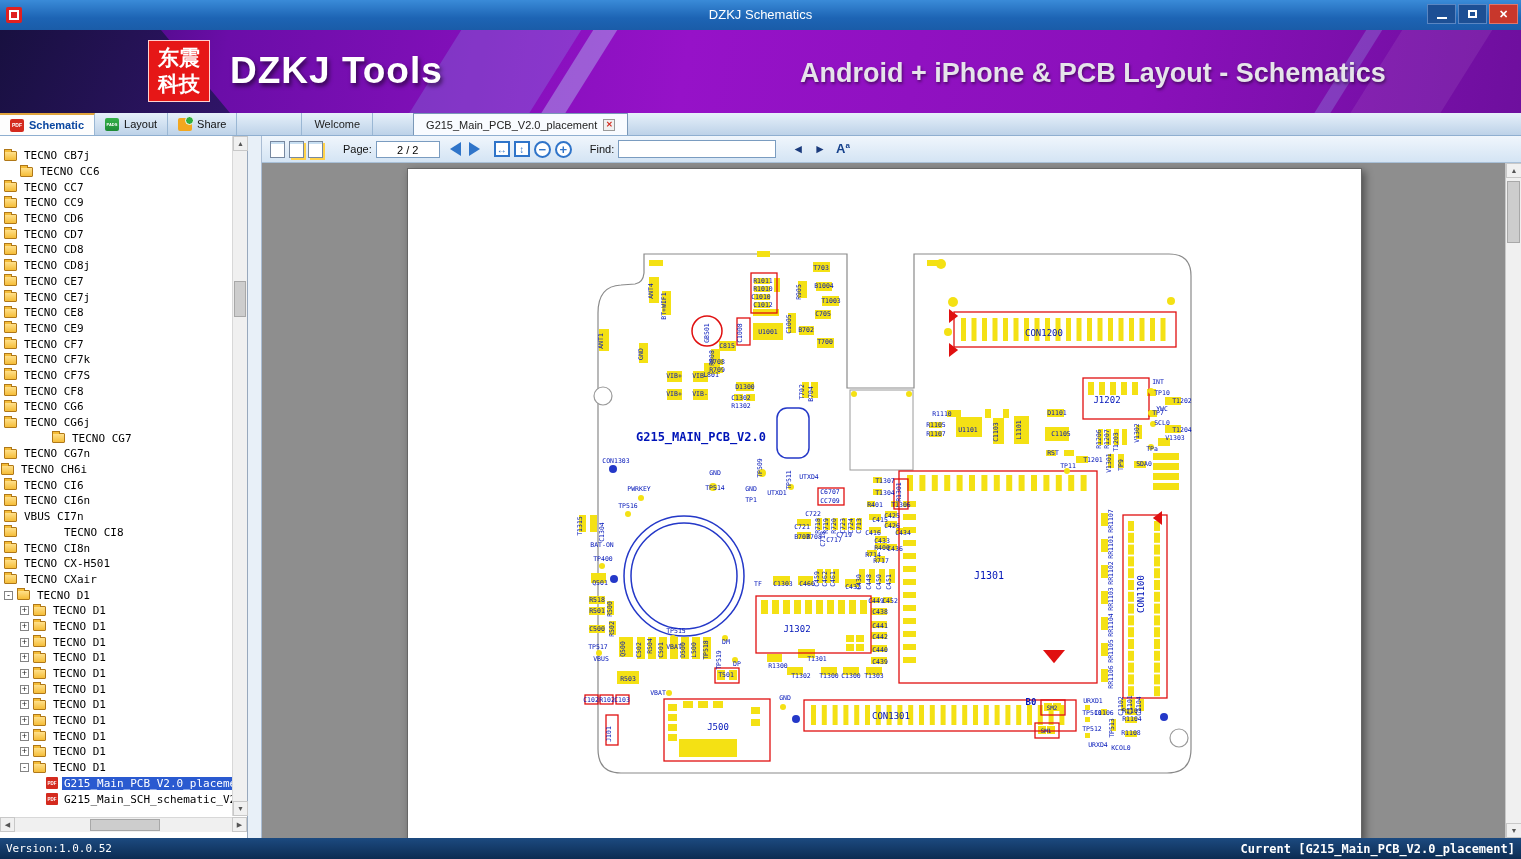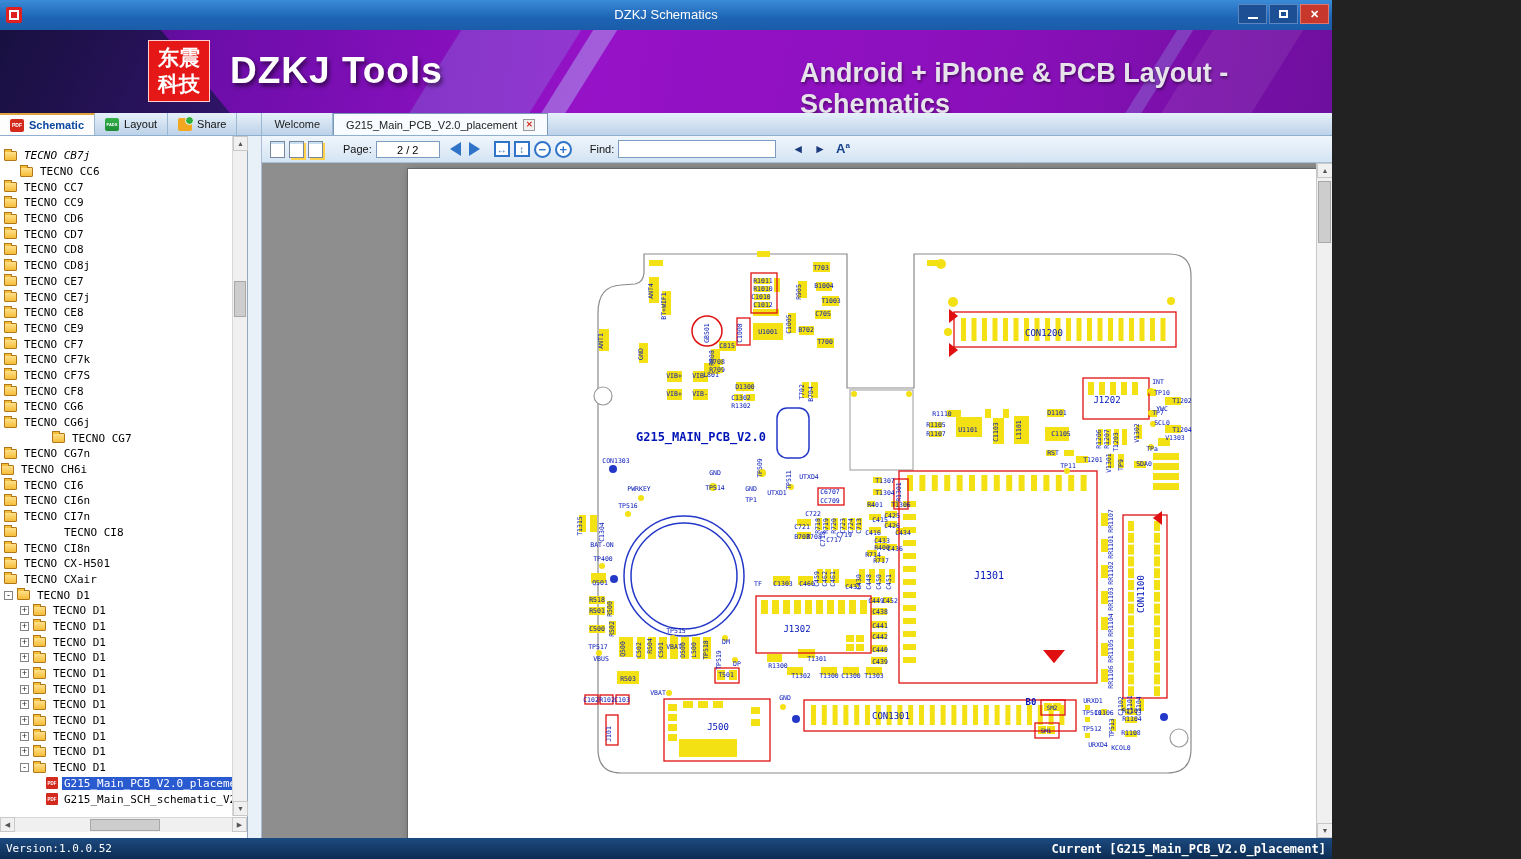--- a/index.html
+++ b/index.html
@@ -1,16 +1,16 @@
 <!DOCTYPE html>
 <html><head>
 <meta charset="utf-8">
 <style>
   html,body{margin:0;padding:0;background:#222;}
-  .window{position:relative;width:1332px;height:859px;font-family:"Liberation Sans",sans-serif;overflow:hidden;background:#d3e3f3;}
+  .window{position:relative;width:1521px;height:859px;font-family:"Liberation Sans",sans-serif;overflow:hidden;background:#d3e3f3;}
 
   
   .titlebar{position:absolute;top:0;left:0;width:100%;height:30px;background:linear-gradient(#3a8bd8,#1d64b4 60%,#1a5ca8);}
   .title{position:absolute;left:0;right:0;top:7px;text-align:center;color:#fff;font-size:13px;}
   .appicon{position:absolute;left:6px;top:7px;width:16px;height:16px;background:#e02020;border-radius:2px;}
   .appicon::after{content:'';position:absolute;left:3px;top:3px;right:3px;bottom:3px;border:2px solid #fff;}
   .winbtns{position:absolute;right:3px;top:4px;display:flex;gap:2px;}
   .wbtn{width:29px;height:20px;display:flex;align-items:center;justify-content:center;border:1px solid #5b86c2;background:#1d4f94;box-sizing:border-box;}
   .wbtn.close{background:#c8372c;border-color:#e0766c;}
   .glyph-min{display:block;width:10px;height:0;border-bottom:2px solid #fff;margin-top:7px;}
@@ -31,21 +31,21 @@
 
   
   .tabrow{position:absolute;top:113px;left:0;width:100%;height:23px;background:linear-gradient(#e6f0fa,#bdd2e8);border-bottom:1px solid #8fafd0;display:flex;align-items:stretch;box-sizing:border-box;}
   .mtab{display:flex;align-items:center;gap:5px;padding:0 10px;font-size:11px;border-right:1px solid #9ab7d4;color:#111;}
   .mtab.active{background:#fdfdfd;border-top:2px solid #e0a43c;color:#0a46a0;font-weight:bold;}
   .ic-pdf{width:14px;height:13px;background:#d42a1e;color:#fff;font-size:5px;font-weight:bold;display:flex;align-items:center;justify-content:center;border-radius:2px;}
   .ic-pads{width:14px;height:13px;background:linear-gradient(#35b24a,#1d8a34);color:#fff;font-size:4px;font-weight:bold;display:flex;align-items:center;justify-content:center;border-radius:2px;}
   .ic-share{width:14px;height:13px;background:#f2a71f;border-radius:2px;position:relative;}
   .ic-share::after{content:'';position:absolute;right:-2px;top:-2px;width:7px;height:7px;background:#2fae3e;border-radius:50%;border:1px solid #fff;}
   .doctabs{display:flex;margin-left:24px;align-items:stretch;}
-  .dtab{display:flex;align-items:center;gap:6px;padding:0 12px;font-size:11px;color:#222;border-left:1px solid #9ab7d4;border-right:1px solid #9ab7d4;}
+  .dtab{display:flex;align-items:center;gap:6px;padding:0 12px;font-size:11px;color:#222;border-left:1px solid #9ab7d4;border-right:1px solid #9ab7d4;margin-left:40px;}
   .dtab.active{background:#f8fbff;border:1px solid #7a98b8;border-bottom:none;}
   .closex{width:12px;height:12px;border:1px solid #999;background:#f0f0f0;color:#d42a1e;font-size:8px;line-height:10px;text-align:center;font-weight:bold;box-sizing:border-box;}
 
   
   .sidebar{position:absolute;top:136px;left:0;width:248px;height:702px;background:#fff;border-right:1px solid #98a8bc;box-sizing:border-box;}
   .tree{position:absolute;left:0;top:0;right:15px;bottom:22px;overflow:hidden;padding-top:12px;font-family:"DejaVu Sans Mono",monospace;font-size:11px;color:#000;}
   .trow{display:flex;align-items:center;height:15.7px;white-space:nowrap;}
   .ebox{flex:0 0 9px;width:9px;height:9px;border:1px solid #848484;background:#fff;font-size:9px;line-height:7px;text-align:center;margin-right:4px;color:#222;font-family:"Liberation Sans",sans-serif;box-sizing:border-box;}
   .foldericon{flex:0 0 13px;width:13px;height:10px;background:linear-gradient(#ffe08a,#f5bd38);border:1px solid #b07818;border-radius:1px;margin-right:5px;position:relative;box-sizing:border-box;}
   .foldericon::before{content:'';position:absolute;top:-3px;left:-1px;width:6px;height:2px;background:#f5bd38;border:1px solid #b07818;border-bottom:none;}
@@ -149,21 +149,21 @@
       </div>
       <div class="dtab active">
         <span>G215_Main_PCB_V2.0_placement</span>
         <span class="closex">✕</span>
       </div>
     </div>
   </div>
 
   <div class="sidebar">
     <div class="tree" id="tree">
-        <div class="trow" style="padding-left: 4px; font-style: italic;">
+        <div class="trow" style="padding-left: 4px;">
           <span class="foldericon"></span>
           <span class="tlabel">TECNO CB7j</span>
         </div>
         <div class="trow" style="padding-left: 20px; text-align: right;">
           <span class="foldericon"></span>
           <span class="tlabel">TECNO CC6</span>
         </div>
         <div class="trow" style="padding-left: 4px;">
           <span class="foldericon"></span>
           <span class="tlabel">TECNO CC7</span>
@@ -243,21 +243,21 @@
         <div class="trow" style="padding-left: 4px;">
           <span class="foldericon"></span>
           <span class="tlabel">TECNO CI6</span>
         </div>
         <div class="trow" style="padding-left: 4px;">
           <span class="foldericon"></span>
           <span class="tlabel">TECNO CI6n</span>
         </div>
         <div class="trow" style="padding-left: 4px;">
           <span class="foldericon"></span>
-          <span class="tlabel">TECNO CI7n</span>
+          <span class="tlabel">VBUS CI7n</span>
         </div>
         <div class="trow" style="padding-left: 4px; gap: 40px;">
           <span class="foldericon"></span>
           <span class="tlabel">TECNO CI8</span>
         </div>
         <div class="trow" style="padding-left: 4px;">
           <span class="foldericon"></span>
           <span class="tlabel">TECNO CI8n</span>
         </div>
         <div class="trow" style="padding-left: 4px;">

